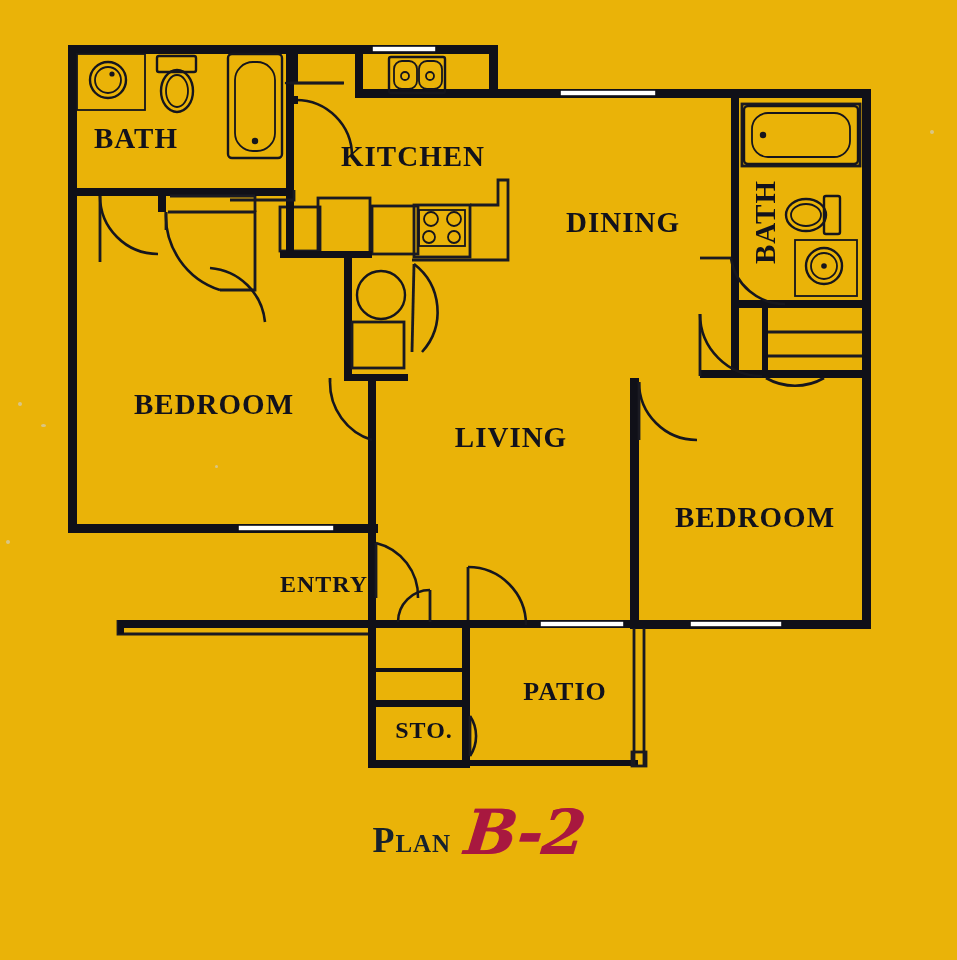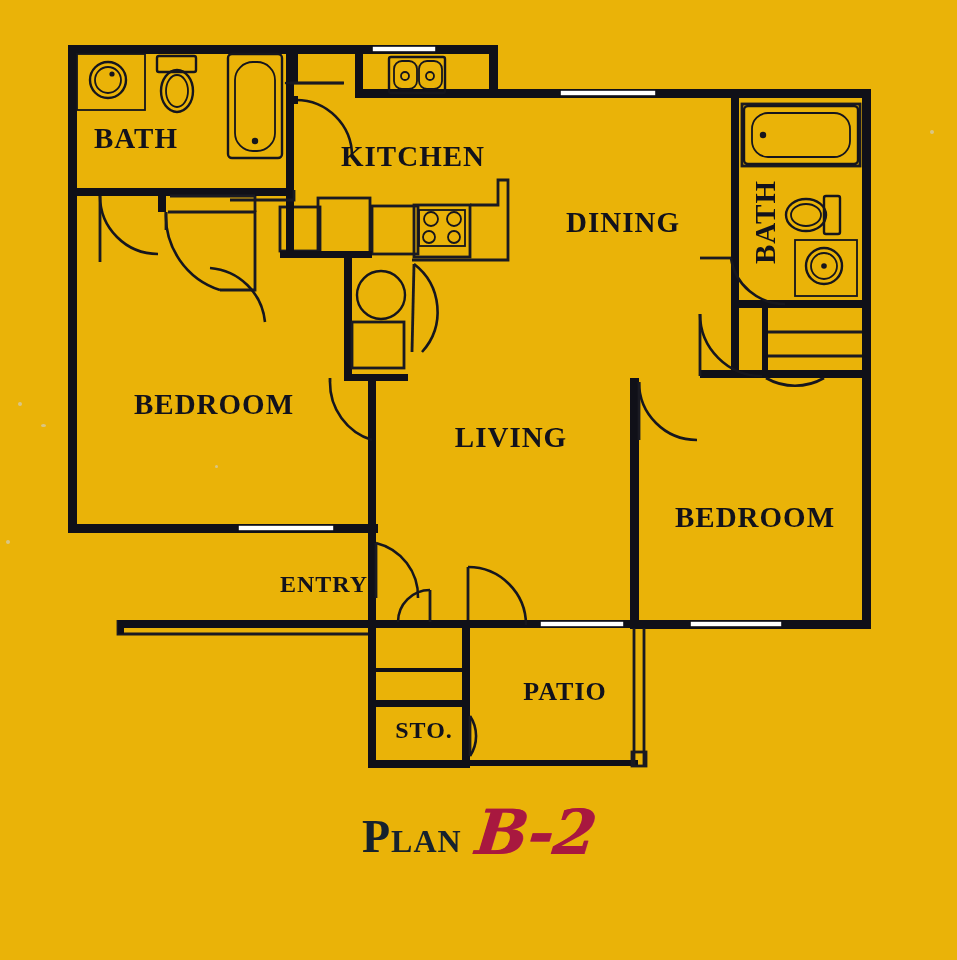--- a/index.html
+++ b/index.html
@@ -36,21 +36,21 @@
     text-align: center;
   }
   .title-line {
     display: flex;
     align-items: baseline;
     justify-content: center;
     gap: 14px;
   }
   .title-plan {
     font-family: "Liberation Serif", serif;
-    font-size: 46px;
+    font-size: 36px;
     font-weight: bold;
     color: #16222e;
     letter-spacing: 1px;
     font-variant: small-caps;
     line-height: 1;
   }
   .title-code {
     font-family: "DejaVu Serif", serif;
     font-size: 62px;
     font-style: italic;

